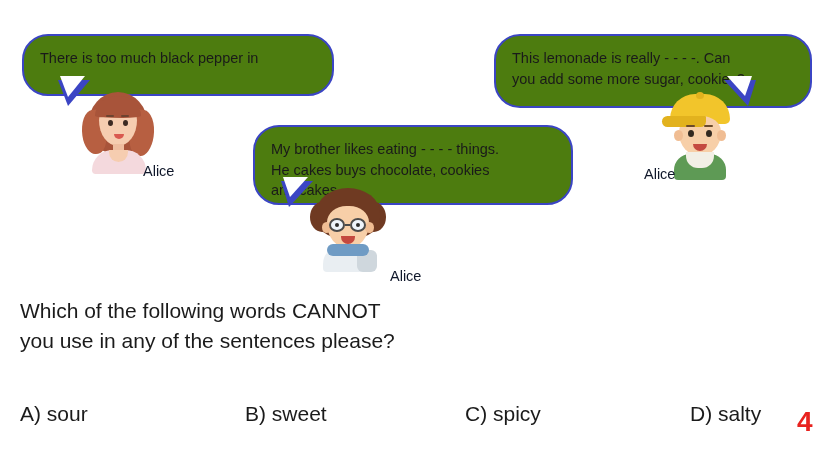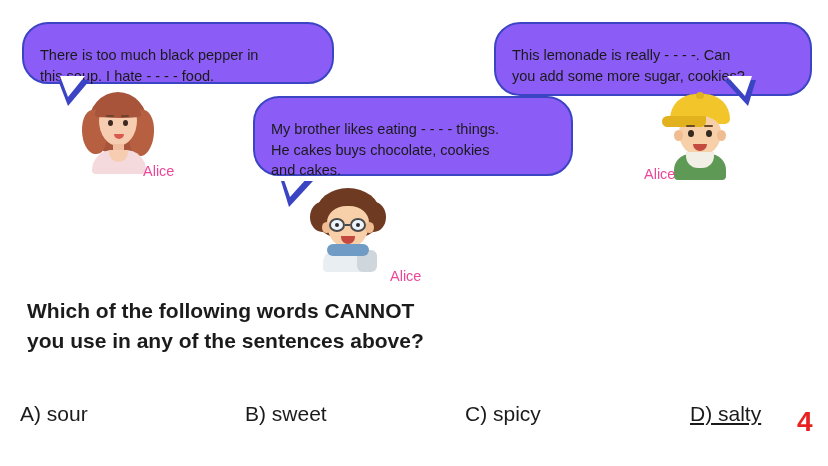--- a/index.html
+++ b/index.html
@@ -18,25 +18,26 @@
     position: absolute;
     inset: 0;
   }
 
   
   .bubble {
     position: absolute;
     box-sizing: border-box;
     border: 2px solid #3b45c4;
     border-radius: 26px;
-    background: #8b5cf6;
+    background: #4d7c0f;
     color: #1a1a1a;
     font-size: 14.5px;
     line-height: 1.42;
-    padding: 21px 14px 11px 16px;
+    padding: 12px 14px 11px 16px;
+    margin-top: 12px;
   }
   .bubble .line {
     white-space: nowrap;
   }
   
   .tail {
     position: absolute;
     width: 0;
     height: 0;
   }
@@ -58,21 +59,21 @@
     left: 60px;
     top: 76px;
     border-left: 8px solid transparent;
     border-right: 17px solid transparent;
     border-top: 21px solid #ffffff;
     z-index: 3;
   }
 
   #bubble-george {
     left: 253px;
-    top: 96px;
+    top: 113px;
     width: 320px;
     height: 80px;
   }
   #tail-george {
     left: 281px;
     top: 181px;
     border-left: 8px solid transparent;
     border-right: 24px solid transparent;
     border-top: 26px solid #3b45c4;
   }
@@ -104,21 +105,21 @@
     border-left: 18px solid transparent;
     border-right: 7px solid transparent;
     border-top: 20px solid #ffffff;
     z-index: 3;
   }
 
   
   .char-name {
     position: absolute;
     font-size: 14.5px;
-    color: #ec4899;
+    color: #0f172a;
   }
   #name-alice { left: 143px; top: 163px; }
   #name-george { left: 390px; top: 268px; }
   #name-brad { left: 644px; top: 166px; }
 
   
   .char {
     position: absolute;
   }
   #char-alice { left: 78px; top: 86px; width: 80px; height: 86px; }
@@ -288,56 +289,54 @@
     background: #f2efe6; border-radius: 0 0 12px 12px;
   }
 
   
   #question {
     position: absolute;
     left: 20px;
     top: 296px;
     width: 540px;
     font-size: 21px;
-    font-weight: bold;
+    font-weight: normal;
     color: #1b1b1b;
     line-height: 1.45;
-    margin-left: 7px;
   }
 
   
   .option {
     position: absolute;
     top: 402px;
     font-size: 21px;
     color: #1b1b1b;
     white-space: nowrap;
   }
   #option-a { left: 20px; }
   #option-b { left: 245px; }
   #option-c { left: 465px; }
-  #option-d { left: 690px; text-decoration: underline; }
+  #option-d { left: 690px; }
 
   #page-number {
     position: absolute;
     left: 797px;
     top: 406px;
     font-size: 28px;
     font-weight: bold;
     color: #e8231f;
   }
 </style>
 </head>
 <body>
 
 <div class="stage">
 
   <div class="bubble" id="bubble-alice">
     <div class="line">There is too much black pepper in</div>
-    <div class="line">this soup. I hate - - - - food.</div>
   </div>
   <div class="tail" id="tail-alice"></div>
   <div class="tail" id="tail-alice-fill"></div>
 
   <div class="bubble" id="bubble-george">
     <div class="line">My brother likes eating - - - - things.</div>
     <div class="line">He cakes buys chocolate, cookies</div>
     <div class="line">and cakes.</div>
   </div>
   <div class="tail" id="tail-george"></div>
@@ -398,21 +397,21 @@
     <div class="eye l"></div>
     <div class="eye r"></div>
     <div class="mouth"></div>
     <div class="body"></div>
     <div class="shirt"></div>
   </div>
   <div class="char-name" id="name-brad">Alice</div>
 
   <div id="question">
     <div>Which of the following words CANNOT</div>
-    <div>you use in any of the sentences above?</div>
+    <div>you use in any of the sentences please?</div>
   </div>
 
   <div class="option" id="option-b">B) sweet</div>
   <div class="option" id="option-a">A) sour</div>
   <div class="option" id="option-c">C) spicy</div>
   <div class="option" id="option-d">D) salty</div>
 
   <div id="page-number">4</div>
 </div>
 

